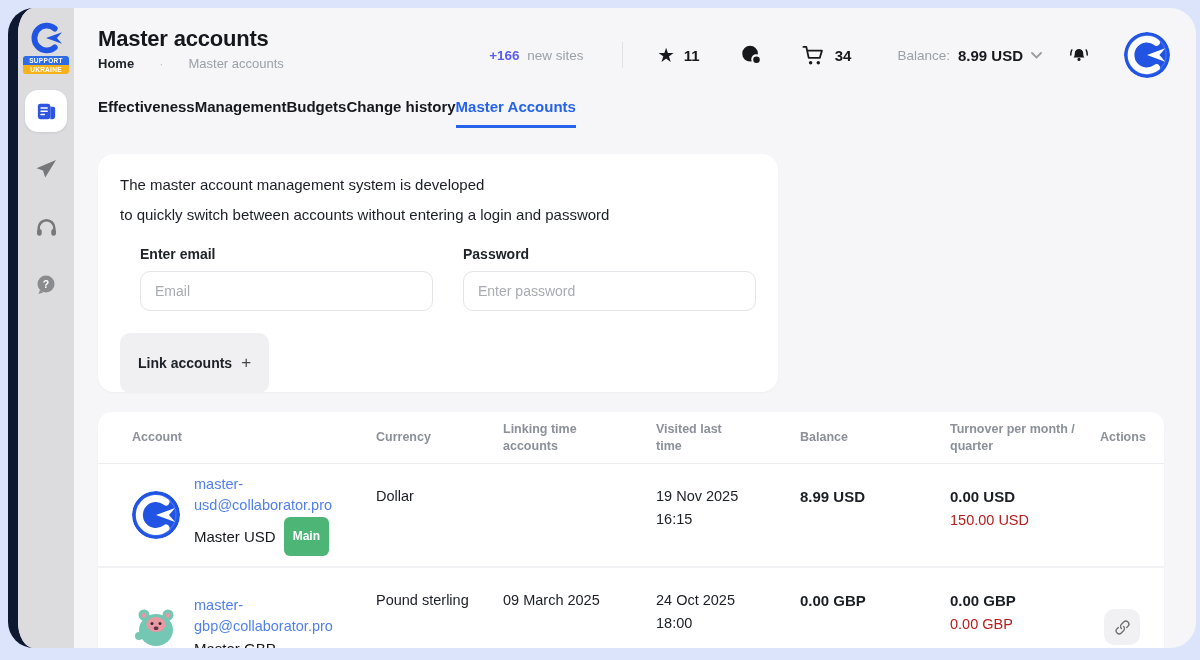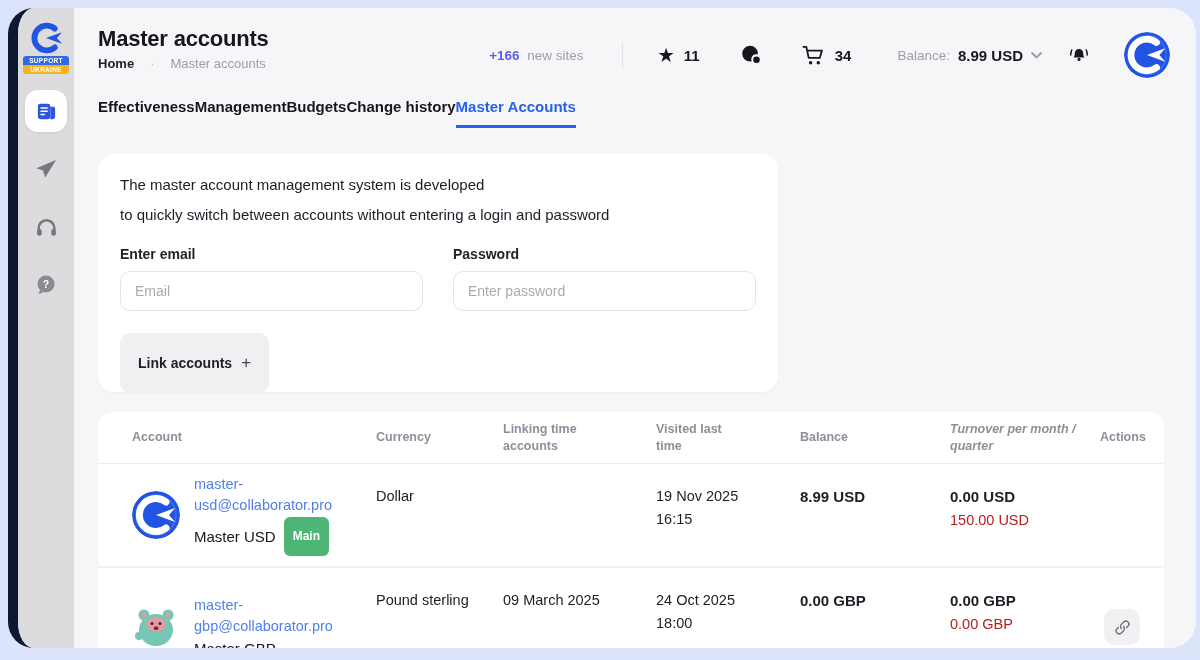--- a/index.html
+++ b/index.html
@@ -15,21 +15,21 @@
   .logo-block { display:flex; flex-direction:column; align-items:center; cursor:pointer; }
   .logo-badge { width:46px; border-radius:3px; overflow:hidden; margin-top:2px; text-align:center; font-weight:700; font-size:6.5px; letter-spacing:.3px; line-height:9px; }
   .logo-badge .b1 { background:#2f6be4; color:#fff; }
   .logo-badge .b2 { background:#f6b21b; color:#fff; }
   .side-nav { margin-top:16px; display:flex; flex-direction:column; gap:16px; align-items:center; }
   .nav-item { width:42px; height:42px; border-radius:13px; display:flex; align-items:center; justify-content:center; cursor:pointer; }
   .nav-item.active { background:#ffffff; box-shadow:0 1px 3px rgba(0,0,0,.08); }
   
   .main { position:relative; flex:1; }
   .page-title { position:absolute; left:24px; top:18px; font-size:22px; font-weight:700; color:#15171c; letter-spacing:-.2px; }
-  .breadcrumb { position:absolute; left:24px; top:48px; font-size:13px; display:flex; gap:16px; align-items:center; }
+  .breadcrumb { position:absolute; left:24px; top:48px; font-size:13px; display:flex; gap:25px; align-items:center; }
   .breadcrumb .home { color:#1d2026; font-weight:600; cursor:pointer; }
   .breadcrumb .dot { color:#c3c5c9; }
   .breadcrumb .cur { color:#9ba0a8; }
   .head-right { position:absolute; top:24px; right:26px; height:46px; display:flex; align-items:center; }
   .new-sites { font-size:13.5px; cursor:pointer; }
   .new-sites .cnt { color:#5a5df0; font-weight:600; }
   .new-sites .lbl { color:#9ba0a8; margin-left:4px; }
   .hdivider { width:1px; height:26px; background:#e2e2e6; margin:0 22px 0 38px; }
   .stat { display:flex; align-items:center; gap:10px; font-size:15px; font-weight:700; color:#17181d; cursor:pointer; }
   .star-glyph { font-size:17px; color:#17181d; line-height:1; }
@@ -42,34 +42,34 @@
   .balance svg { margin-left:8px; }
   .bell-btn { margin:0 34px 0 26px; }
   .avatar { width:46px; height:46px; border-radius:50%; cursor:pointer; }
   
   .tabs { position:absolute; left:24px; top:90px; display:flex; }
   .tab { font-size:15px; font-weight:700; color:#17181d; padding-bottom:13px; cursor:pointer; }
   .tab.active { color:#2563eb; padding-bottom:10px; border-bottom:3px solid #2563eb; }
   
   .link-card { position:absolute; left:24px; top:146px; width:680px; height:238px; background:#fff; border-radius:16px; padding:16px 22px; box-shadow:0 1px 2px rgba(20,24,40,.03); }
   .desc { font-size:15px; color:#1b1e26; line-height:30px; }
-  .form-row { display:flex; gap:30px; margin-top:16px; }
+  .form-row { display:flex; gap:30px; margin-top:16px;margin-left:20px; }
   .field { width:310px; }
   .field label { display:block; font-size:14px; font-weight:600; color:#20232a; margin-bottom:9px; }
   .field input { width:100%; height:40px; border:1px solid #e3e4e8; border-radius:10px; padding:0 14px; font-size:14px; color:#33363d; background:#fff; outline:none; font-family:"Liberation Sans", sans-serif; }
   .field input::placeholder { color:#a7abb3; }
   .link-btn { margin-top:22px; display:inline-flex; align-items:center; gap:9px; height:60px; padding:0 18px; background:#f0f0f2; border:none; border-radius:10px; font-size:14px; font-weight:600; color:#1d2129; cursor:pointer; font-family:"Liberation Sans", sans-serif; }
   .link-btn .plus { font-size:17px; font-weight:400; color:#44464c; }
   
   .table-card { position:absolute; left:24px; top:404px; width:1066px; height:280px; background:#fff; border-radius:14px; box-shadow:0 1px 2px rgba(20,24,40,.03); }
   .t-head, .t-row { display:grid; grid-template-columns:244px 127px 153px 144px 150px 150px 1fr; padding-left:34px; }
   .t-head { height:52px; align-items:center; border-bottom:1px solid #ededf0; color:#8b9099; font-size:12.5px; font-weight:600; line-height:1.35; }
   .t-head .c3 span { display:inline-block; max-width:85px; }
   .t-head .c4 span { display:inline-block; max-width:70px; }
-  .t-head .c6 span { display:inline-block; max-width:130px;font-style:italic; }
+  .t-head .c6 span { display:inline-block; max-width:130px; }
   .t-row { min-height:102px; align-items:start; }
   .t-row + .t-row { border-top:2px solid #f2f2f5; }
   .t-row.r2 { min-height:120px; }
   .acct-cell { align-self:stretch; display:flex; align-items:center; gap:14px; padding:8px 0; }
   .acct-avatar { width:48px; height:48px; border-radius:50%; flex:0 0 48px; }
   .acct-text { font-size:14.5px; line-height:21px; }
   .acct-email { color:#5180ee; cursor:pointer; }
   .acct-name-row { display:flex; align-items:center; gap:8px; margin-top:1px; }
   .acct-name { font-size:15px; color:#16181c; }
   .main-badge { background:#4db576; color:#fff; font-size:12px; font-weight:600; padding:9px 9px; border-radius:6px; }

